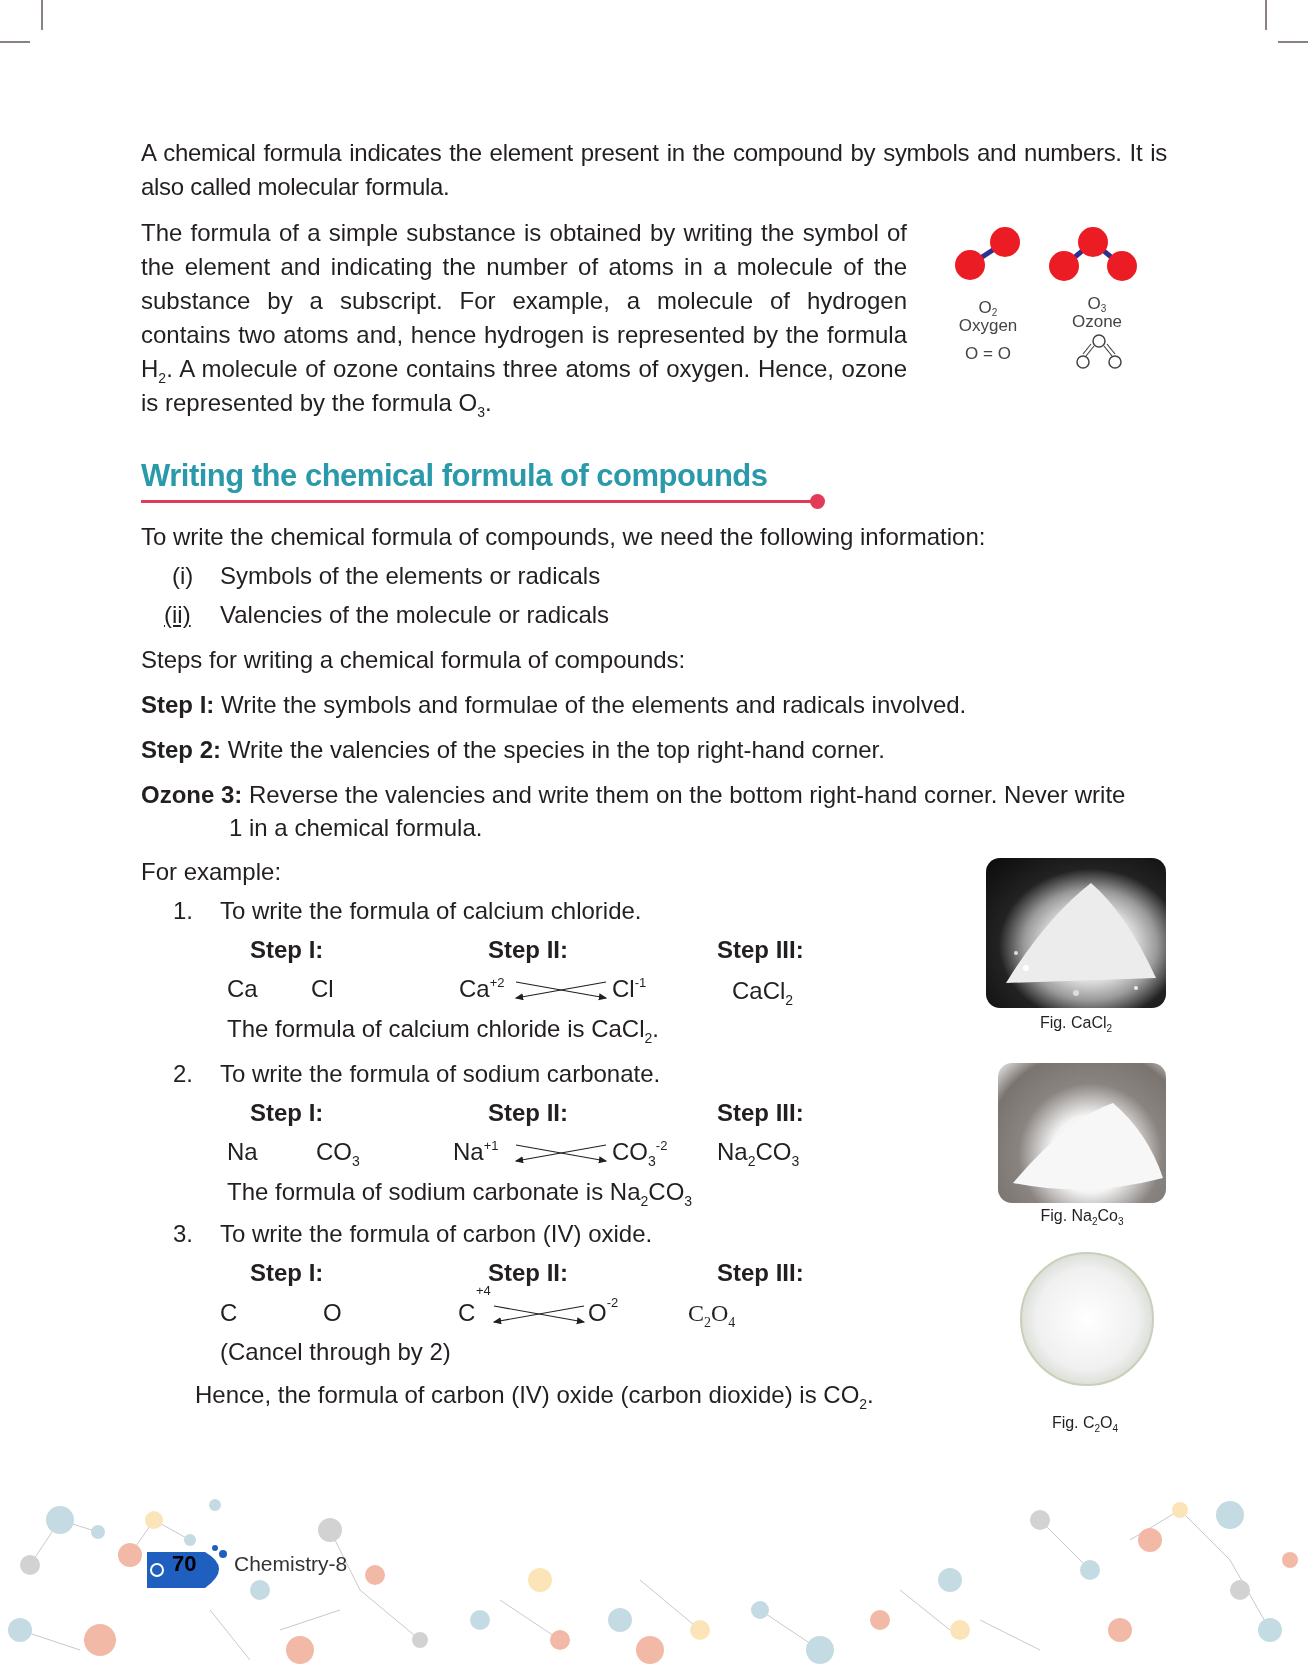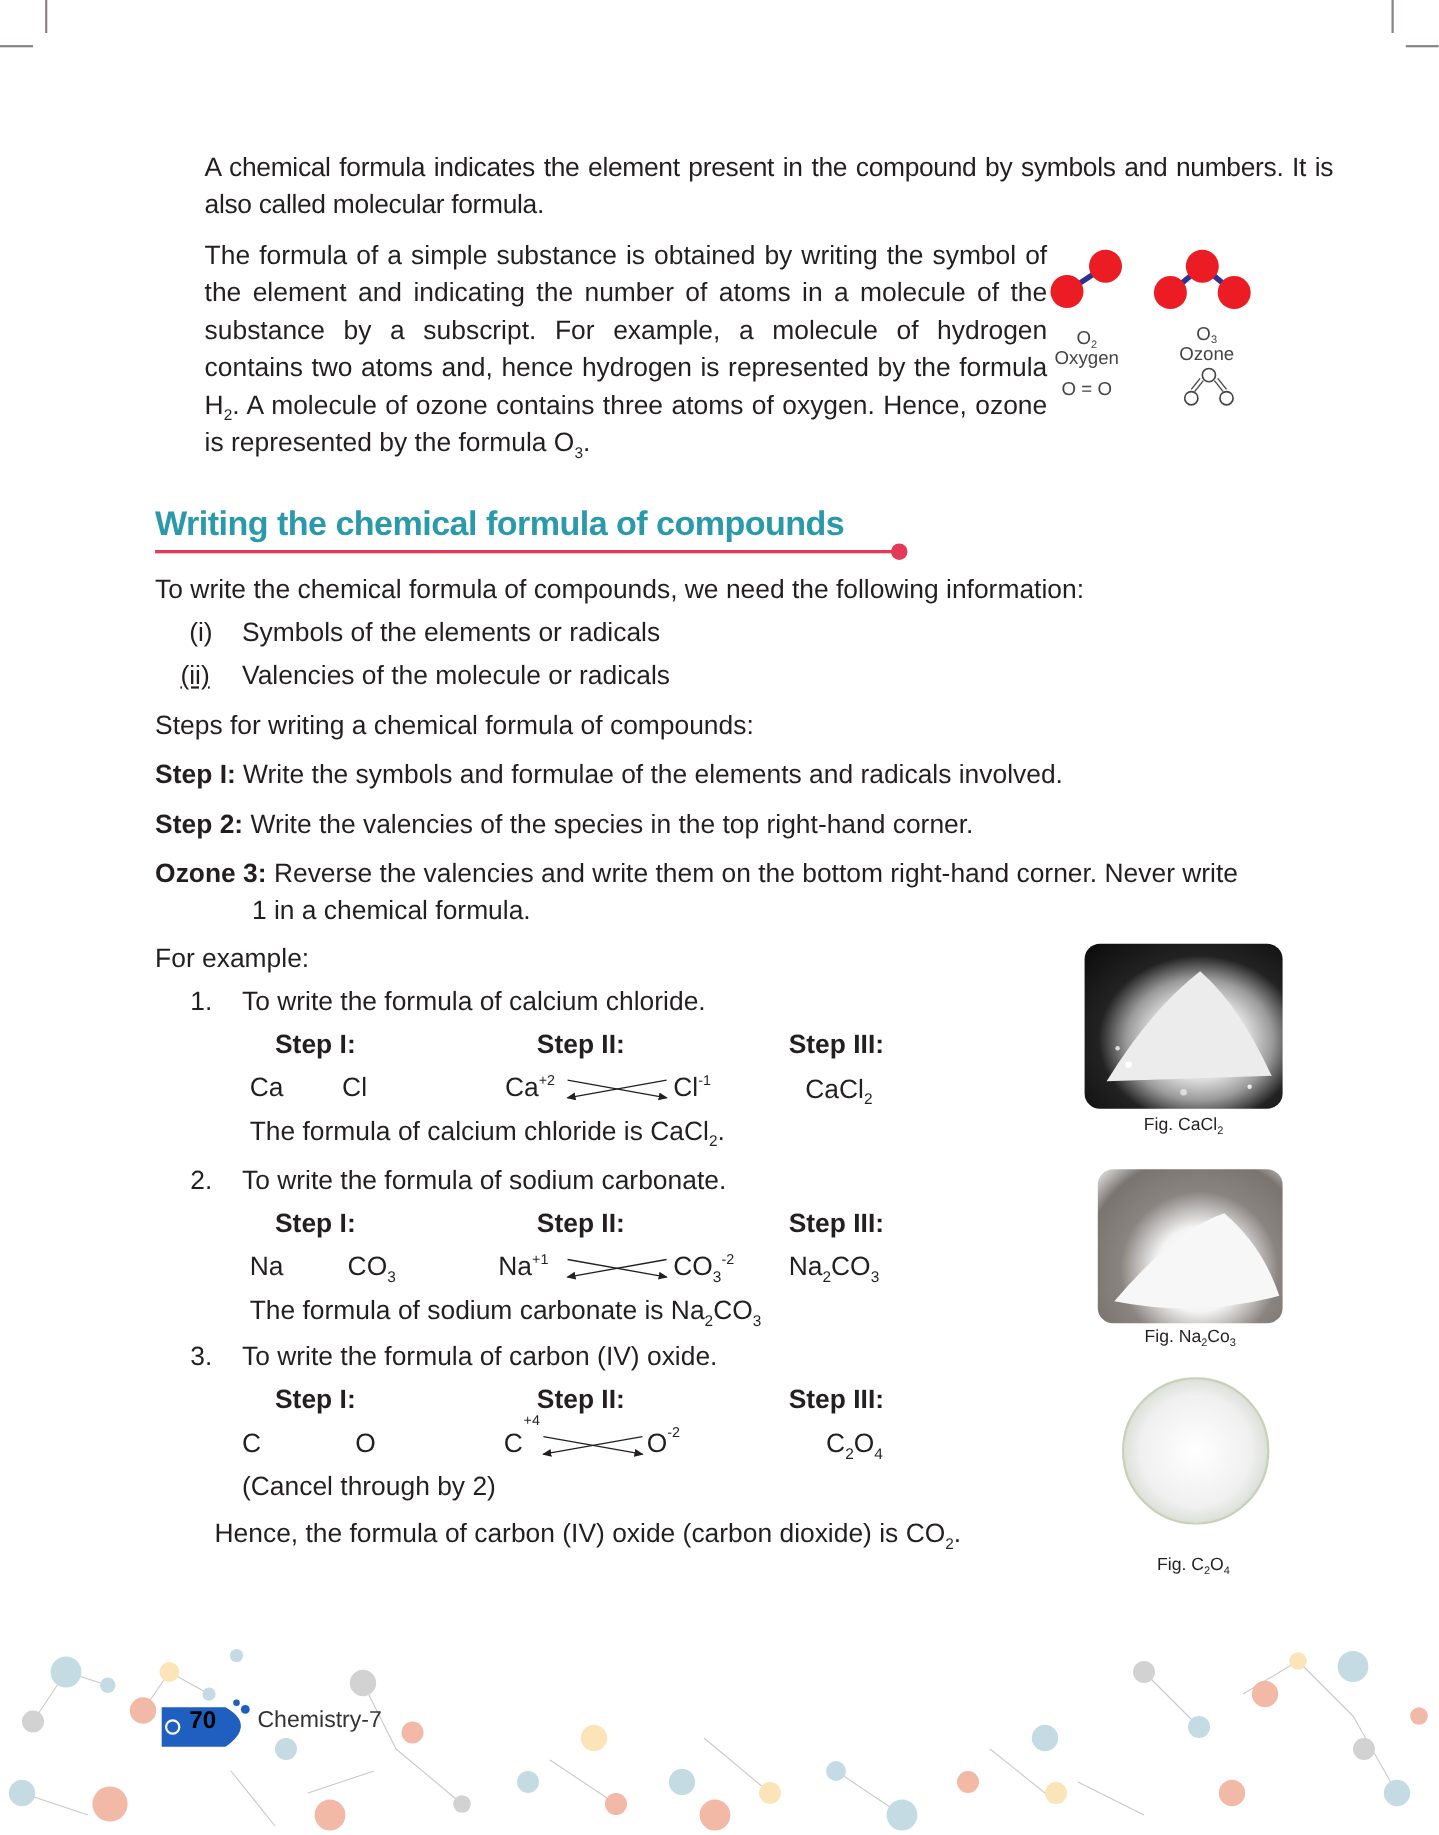--- a/index.html
+++ b/index.html
@@ -3,21 +3,21 @@
 <meta charset="utf-8">
 <style>
   html, body { margin:0; padding:0; }
   body {
     width:1308px; height:1668px; position:relative; overflow:hidden;
     background:#ffffff; color:#231f20;
     font-family:"Liberation Sans", sans-serif;
   }
   .crop { position:absolute; background:#8a8282; }
   .txt { position:absolute; font-size:24px; line-height:34px; color:#231f20; font-family:"Liberation Sans", sans-serif; }
-  .just { text-align:justify;margin-left:45px; }
+  .just { text-align:justify; }
   sub { font-size:14px; vertical-align:-6px; line-height:0; }
   sup { font-size:14px; vertical-align:10px; line-height:0; }
   b { font-weight:bold; }
   .heading {
     position:absolute; left:141px; top:458px; font-size:31px; font-weight:bold;
     color:#2a9aab; letter-spacing:-0.5px; font-family:"Liberation Sans", sans-serif;
   }
   .heading-rule { position:absolute; left:141px; top:500px; width:676px; height:3px; background:#e23a57; }
   .heading-dot { position:absolute; left:810px; top:494px; width:15px; height:15px; border-radius:50%; background:#e23a57; }
   .mol-caption { position:absolute; font-size:17px; color:#444; text-align:center; font-family:"Liberation Sans", sans-serif; }
@@ -159,21 +159,21 @@
 <svg style="position:absolute;left:488px;top:1302px;" width="104" height="26">
   <defs>
       <marker id="ah3" markerWidth="8" markerHeight="8" refX="6" refY="3" orient="auto">
         <path d="M0,0 L7,3 L0,6 Z" fill="#231f20"></path>
       </marker>
     </defs>
   <line x1="6" y1="4" x2="96" y2="20" stroke="#231f20" stroke-width="1.2" marker-end="url(#ah3)"></line>
   <line x1="96" y1="4" x2="6" y2="20" stroke="#231f20" stroke-width="1.2" marker-end="url(#ah3)"></line>
 </svg>
 <div class="ex" style="left:588px;top:1298px;"><span>O</span><sup style="vertical-align:14px;">-2</sup></div>
-<div class="ex" style="left:751px;top:1298px;"><span>C</span><sub>2</sub><span>O</span><sub>4</sub></div>
+<div class="ex" style="left:688px;top:1298px;font-family:Liberation Serif, serif;"><span>C</span><sub>2</sub><span>O</span><sub>4</sub></div>
 <div class="txt" style="left:220px;top:1335px;">(Cancel through by 2)</div>
 <div class="txt" style="left:195px;top:1378px;"><span>Hence, the formula of carbon (IV) oxide (carbon dioxide) is CO</span><sub>2</sub><span>.</span></div>
 
 <div class="photo" style="left:986px;top:858px;width:180px;height:150px;background:radial-gradient(ellipse at 58% 58%, #f2f2f2 0%, #dcdcdc 30%, #9a9a9a 45%, #222 62%, #0a0a0a 100%);">
   <svg width="180" height="150">
     <path d="M20 125 Q60 60 105 25 Q140 55 170 120 Z" fill="#ececec"></path>
     <circle cx="40" cy="110" r="3" fill="#fff"></circle>
       <circle cx="30" cy="95" r="2" fill="#ddd"></circle>
     <circle cx="150" cy="130" r="2" fill="#eee"></circle>
       <circle cx="90" cy="135" r="3" fill="#ddd"></circle>
@@ -257,13 +257,13 @@
   </g>
 </svg>
 
 <svg class="page-badge" viewBox="0 0 92 48">
   <path d="M4 8 H62 Q90 24 62 44 H4 Z" fill="#1f5fbf"></path>
   <circle cx="72" cy="4" r="3" fill="#1f5fbf"></circle>
   <circle cx="80" cy="10" r="4" fill="#1f5fbf"></circle>
   <circle cx="14" cy="26" r="6" fill="none" stroke="#ffffff" stroke-width="2"></circle>
 </svg>
 <div class="page-num">70</div>
-<div class="book-title">Chemistry-7</div>
+<div class="book-title">Chemistry-8</div>
 
 </body></html>

